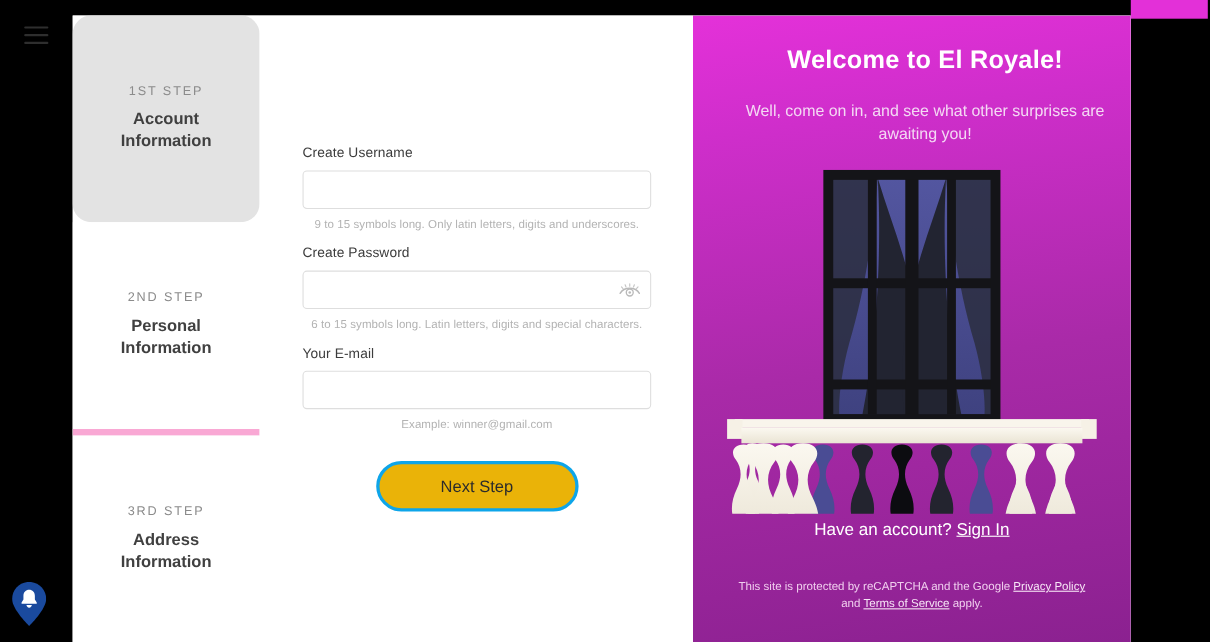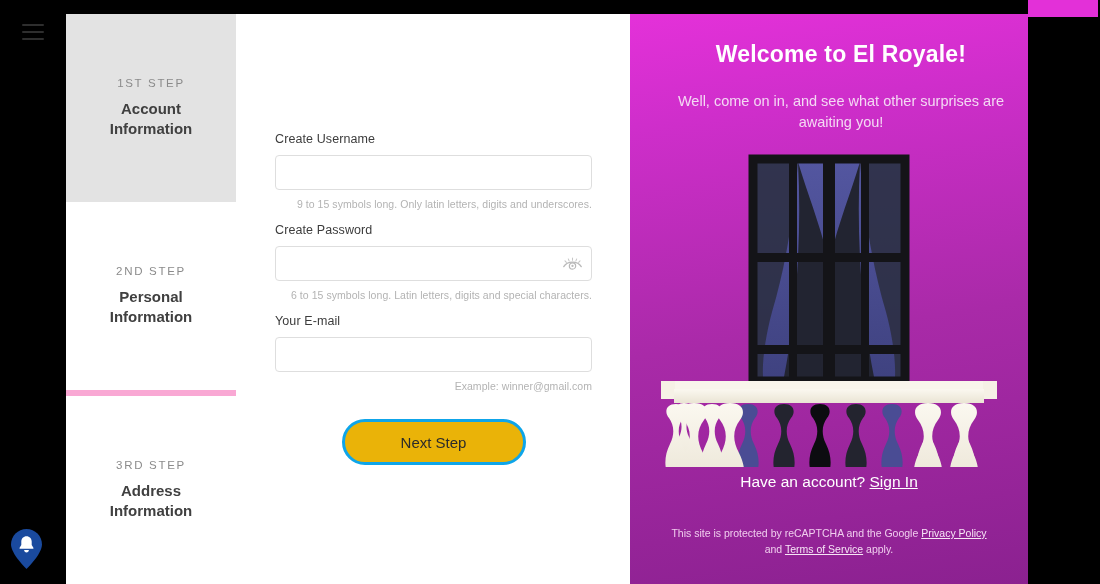--- a/index.html
+++ b/index.html
@@ -42,21 +42,21 @@
     width:170px; flex:0 0 170px; background:#fff;
     display:flex; flex-direction:column;
   }
   .step {
     flex:1 1 0; display:flex; flex-direction:column;
     align-items:center; justify-content:center; text-align:center;
     padding:0 14px; border-bottom:6px solid #f9a8d4;
     background:#fff;
   }
   .step:last-child { border-bottom:none; }
-  .step.active { background:#e3e3e3; border-bottom:none; }
+  .step.active { background:#e3e3e3; border-bottom:none;border-radius:17px; }
   .step-kicker {
     font-size:11.5px; letter-spacing:1.7px; color:#8b8b8b;
     font-weight:400; margin-bottom:10px;
   }
   .step-title {
     font-size:15px; font-weight:700; color:#404040; line-height:1.35;
     max-width:110px;
   }
 
   
@@ -76,21 +76,21 @@
     width:100%; height:35px; border:1px solid #dedede; border-radius:4px;
     background:#fff; outline:none; font-size:13px; color:#333;
     padding:0 38px 0 11px; font-family:"Liberation Sans", sans-serif;
   }
   .eye-btn {
     position:absolute; right:9px; top:50%; transform:translateY(-50%);
     width:22px; height:18px; background:none; border:none; cursor:pointer;
     display:flex; align-items:center; justify-content:center; padding:0;
   }
   .hint {
-    font-size:10.5px; color:#b3b3b3; text-align:right;
+    font-size:10.5px; color:#b3b3b3; text-align:center;
     margin-top:8px; letter-spacing:.05px;
   }
 
   .next-wrap { margin-top:27px; display:flex; justify-content:center; }
   .next-btn {
     width:184px; height:46px; border-radius:24px;
     border:3px solid #0ea5e9; background:#eab308; cursor:pointer;
     font-size:15px; color:#2b2b2b; font-family:"Liberation Sans", sans-serif;
   }
 

